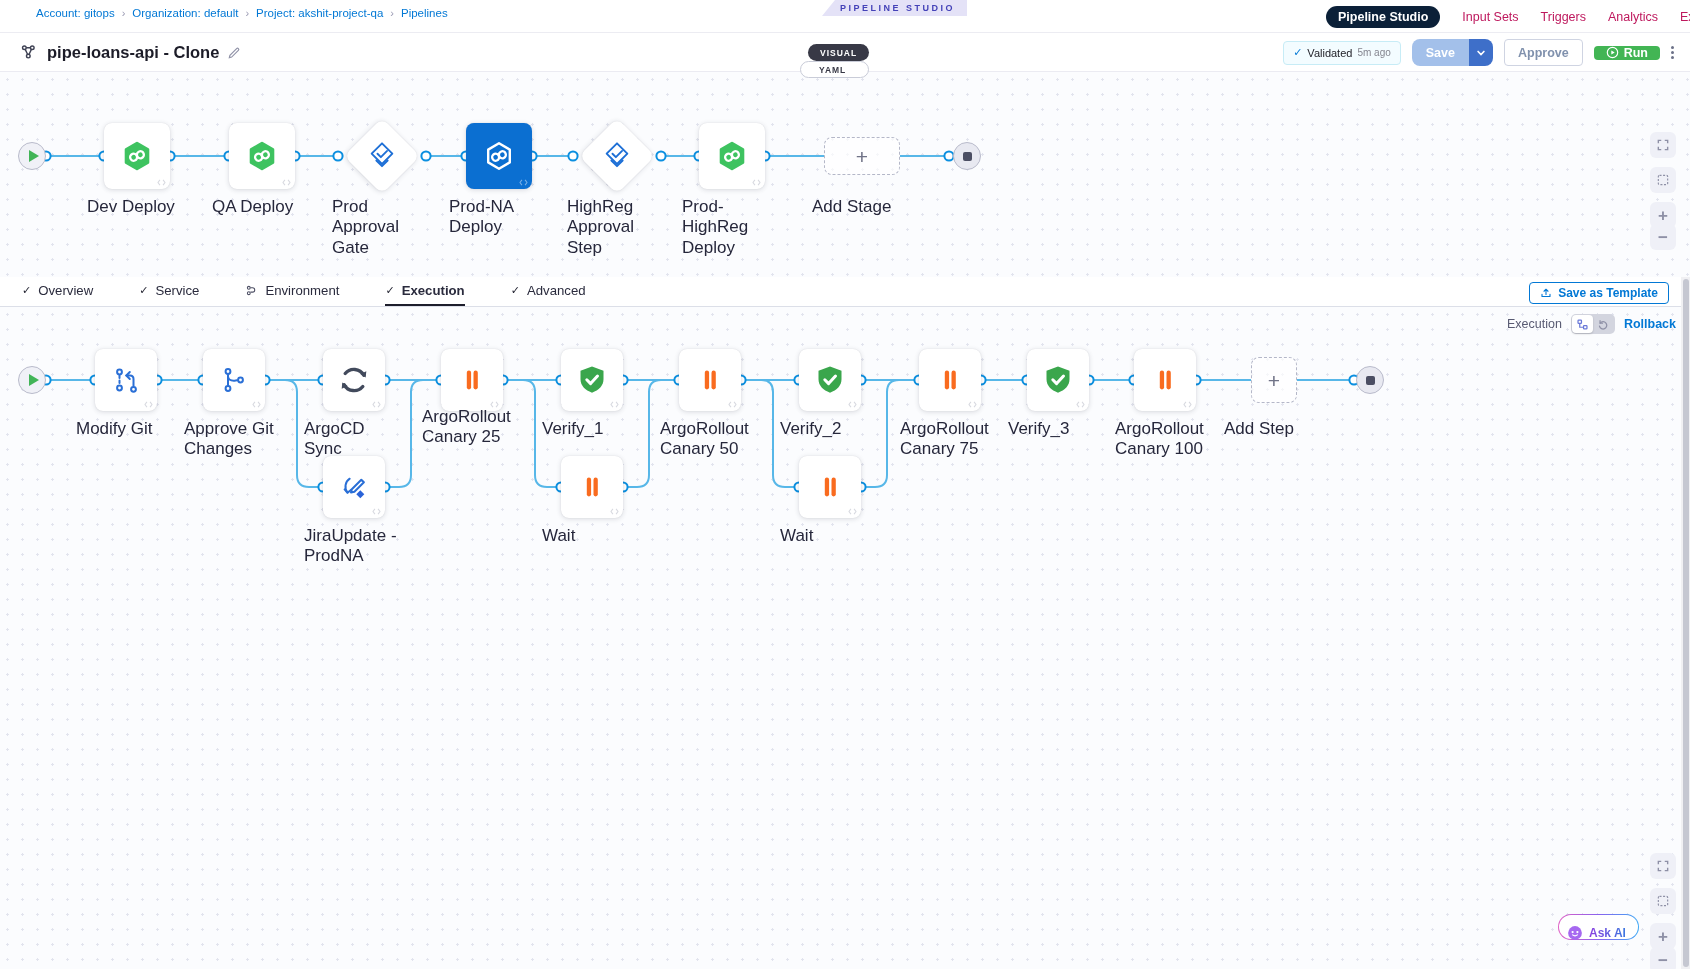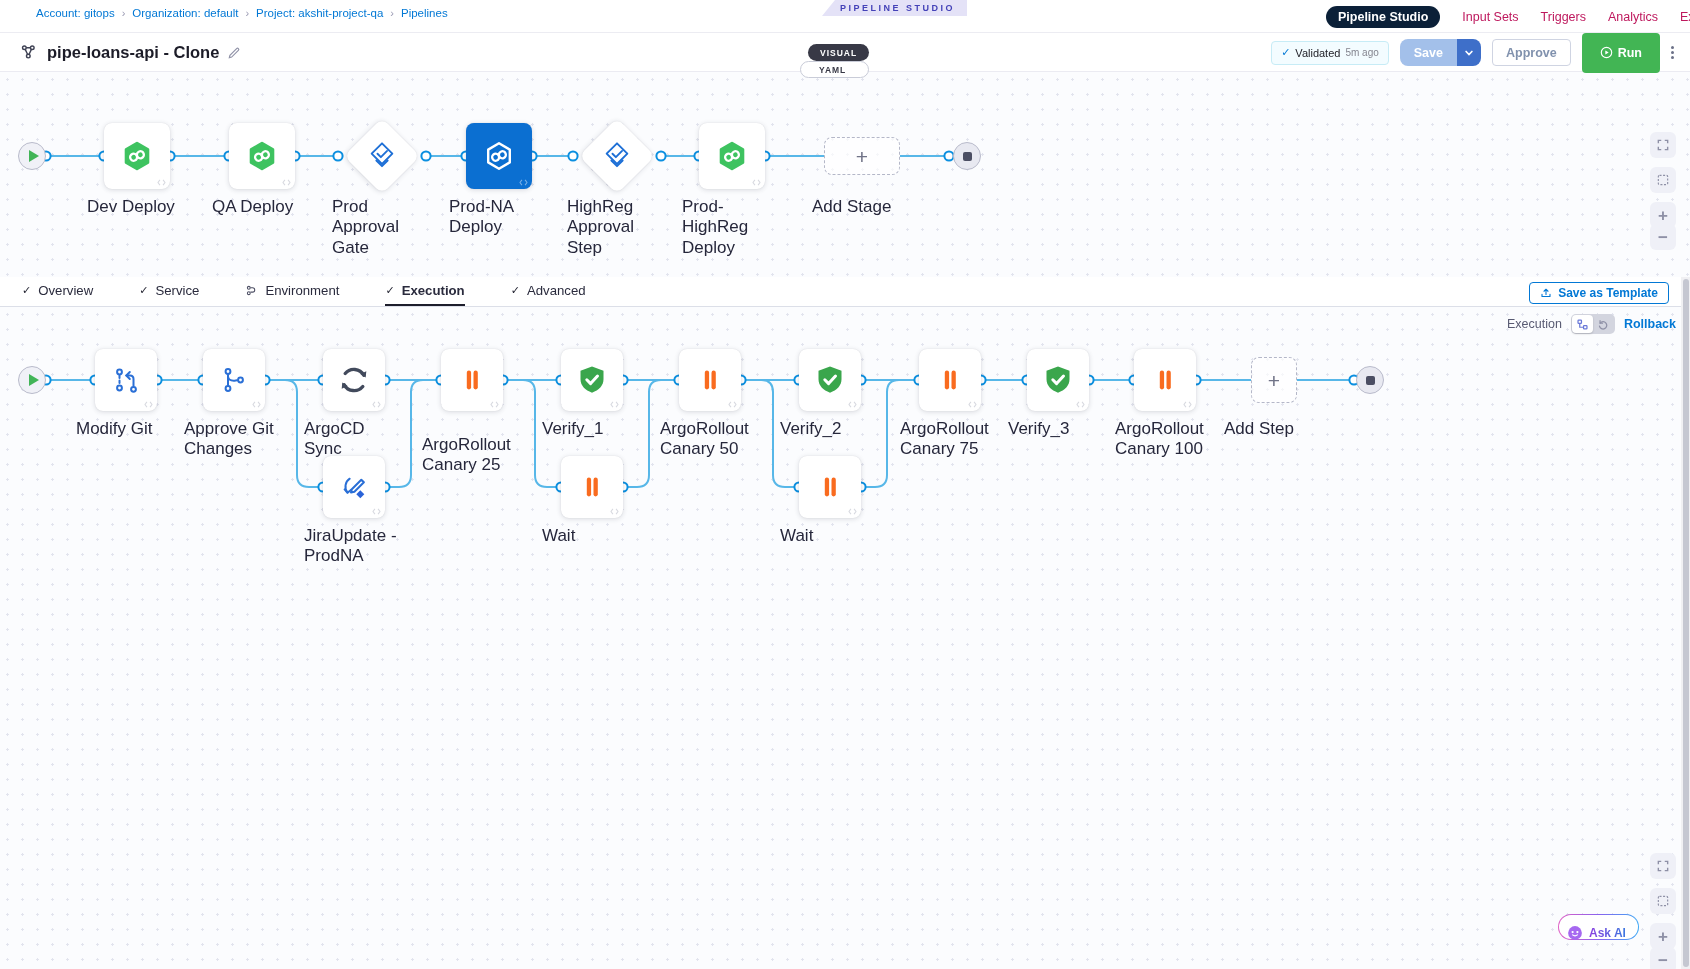--- a/index.html
+++ b/index.html
@@ -38,22 +38,22 @@
   #validated-badge { display:flex; align-items:center; gap:5px; background:#f3fcff; border:1px solid #c7ecf6;
     border-radius:4px; height:24px; padding:0 9px; font-size:11px; }
   #validated-badge .chk { color:#0278d5; font-weight:bold; font-size:11px; }
   #validated-badge .ago { color:#84858f; font-size:10px; }
   #save-split { display:flex; height:27px; border-radius:8px; overflow:hidden; cursor:pointer; }
   #save-main { background:#a3c0ea; color:#fff; font-size:12.5px; font-weight:bold; display:flex;
     align-items:center; padding:0 14px; }
   #save-chevron { background:#3e6fc9; width:24px; display:flex; align-items:center; justify-content:center; }
   #discard-btn { height:27px; border:1px solid #cfd4e2; border-radius:4px; background:#fff; color:#8091ad;
     font-size:12.5px; font-weight:bold; display:flex; align-items:center; padding:0 13px; cursor:pointer; }
-  #run-btn { height:40px; border-radius:4px; background:#42b554; color:#fff; font-size:12.5px; font-weight:bold;
-    display:flex; align-items:center; gap:5px; padding:0 18px; cursor:pointer; }
+  #run-btn { height:14px; border-radius:4px; background:#42b554; color:#fff; font-size:12.5px; font-weight:bold;
+    display:flex; align-items:center; gap:5px; padding:0 12px; cursor:pointer; }
   #kebab { color:#6b7188; font-size:15px; letter-spacing:0; cursor:pointer; line-height:1;
     display:flex; flex-direction:column; gap:2px; }
   #kebab i { width:3px; height:3px; border-radius:50%; background:#6b7188; }
 
   
   .canvas { position:absolute; left:0; width:1690px; background:#fbfcfe;
     background-image:radial-gradient(#e2e4ee 1.1px, transparent 1.1px); background-size:15px 15px; }
   #canvas1 { top:72px; height:205px; z-index:1; }
   #canvas2 { top:307px; height:662px; z-index:1; }
   .lines { position:absolute; left:0; top:0; pointer-events:none; }
@@ -516,21 +516,21 @@
       <span class="nicon">
         <svg width="30" height="30" viewBox="0 0 30 30">
             <rect x="9.8" y="5.5" width="4.3" height="19" rx="2.15" fill="#f96b1f"></rect>
             <rect x="16.5" y="5.5" width="4.3" height="19" rx="2.15" fill="#f96b1f"></rect>
           </svg>
       </span>
       <svg class="idtag" width="9" height="7" viewBox="0 0 10 8" fill="none" stroke="#b6b9c6" stroke-width="1.2">
           <path d="M3.2 1 L1 4 l2.2 3 M6.8 1 L9 4 l-2.2 3"></path>
         </svg>
     </div>
-    <div class="nlabel" style="left:422px;top:128px">ArgoRollout Canary 25</div>
+    <div class="nlabel" style="left:422px;top:100px">ArgoRollout Canary 25</div>
 
     <div class="card sz62" style="left:561px;top:42px">
       <span class="nicon">
         <svg width="32" height="32" viewBox="0 0 32 32">
             <path d="M16 2.5 L27.5 6.8 V15 c0 6.8 -4.6 11 -11.5 13.7 C9.1 26 4.5 21.8 4.5 15 V6.8 Z" fill="#3aa64c"></path>
             <path d="M10.8 15.8 l3.8 3.8 L21.5 12" stroke="#fff" stroke-width="3" fill="none" stroke-linecap="round" stroke-linejoin="round"></path>
           </svg>
       </span>
       <svg class="idtag" width="9" height="7" viewBox="0 0 10 8" fill="none" stroke="#b6b9c6" stroke-width="1.2">
           <path d="M3.2 1 L1 4 l2.2 3 M6.8 1 L9 4 l-2.2 3"></path>

